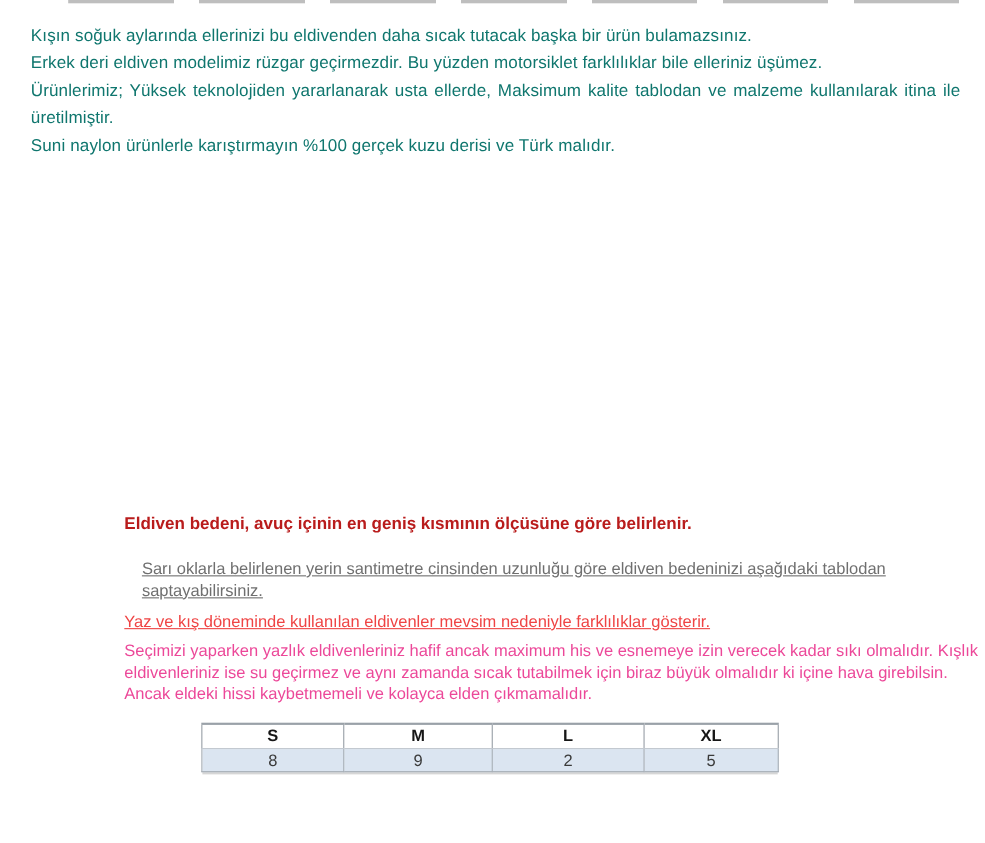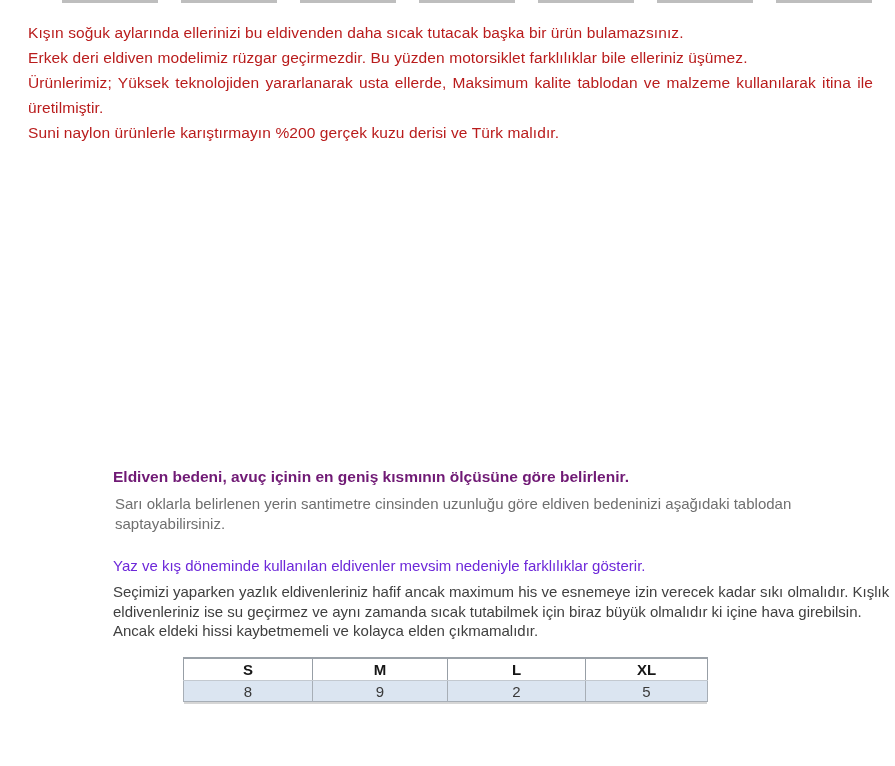--- a/index.html
+++ b/index.html
@@ -17,21 +17,21 @@
 
   
   .crop-marks{
     position:absolute;left:62px;top:0;width:812px;height:3px;
     background:repeating-linear-gradient(90deg,#9b9b9b 0 96px,transparent 96px 119px);
     opacity:.65;
   }
 
   .intro{
     position:absolute;left:28px;top:20px;width:845px;
-    font-size:15.5px;line-height:25px;color:#b91c1c;letter-spacing:.1px;
+    font-size:15.5px;line-height:25px;color:#0f766e;letter-spacing:.1px;
   }
   .intro p{margin:0;}
   .intro p.justified{text-align:justify;}
 
   .glove-figure{
     position:absolute;left:195px;top:150px;width:430px;height:320px;margin:0;
   }
   .glove-figure svg{display:block;}
   .glove-body{fill:var(--glove-color);}
   .slit{fill:none;stroke:#ffffff;stroke-width:2.5;stroke-linecap:round;opacity:.92;}
@@ -42,34 +42,34 @@
     font-size:17px;font-weight:600;letter-spacing:.3px;color:var(--label-color);
     white-space:nowrap;
   }
   .glove-label-sub{
     position:absolute;left:165px;top:193px;
     font-size:15px;font-weight:400;color:#cbd0da;white-space:nowrap;
   }
 
   .sizing-heading{
     position:absolute;left:113px;top:468px;margin:0;
-    font-size:15.5px;font-weight:bold;color:#701a75;white-space:nowrap;
+    font-size:15.5px;font-weight:bold;color:#b91c1c;white-space:nowrap;
   }
   .sizing-desc{
-    position:absolute;left:113px;top:492px;width:720px;margin:2px;
-    font-size:15px;line-height:19.5px;color:#6f6f6f;
+    position:absolute;left:113px;top:492px;width:720px;margin:16px;
+    font-size:15px;line-height:19.5px;color:#6f6f6f;text-decoration:underline;
   }
 
   .seasons-line{
     position:absolute;left:113px;top:557px;margin:0;
-    font-size:15px;color:#6d28d9;white-space:nowrap;
+    font-size:15px;color:#ef4444;white-space:nowrap;text-decoration:underline;
   }
   .seasons-para{
     position:absolute;left:113px;top:582px;width:778px;margin:0;
-    font-size:15px;line-height:19.5px;color:#404040;
+    font-size:15px;line-height:19.5px;color:#ec4899;
   }
 
   .size-table{
     position:absolute;left:183px;top:657px;width:524px;
     border-collapse:collapse;table-layout:fixed;
     box-shadow:0 3px 0 -1px #d6d6d6;
   }
   .size-table th{
     background:#ffffff;border:1px solid #979ea6;border-top:2px solid #9aa1a8;
     border-bottom:1px solid #c3c9d0;
@@ -86,21 +86,21 @@
 <body>
 
 <div class="canvas">
 
   <div class="crop-marks"></div>
 
   <section class="intro">
     <p>Kışın soğuk aylarında ellerinizi bu eldivenden daha sıcak tutacak başka bir ürün bulamazsınız.</p>
     <p>Erkek deri eldiven modelimiz rüzgar geçirmezdir. Bu yüzden motorsiklet farklılıklar bile elleriniz üşümez.</p>
     <p class="justified">Ürünlerimiz; Yüksek teknolojiden yararlanarak usta ellerde, Maksimum kalite tablodan ve malzeme kullanılarak itina ile üretilmiştir.</p>
-    <p>Suni naylon ürünlerle karıştırmayın %200 gerçek kuzu derisi ve Türk malıdır.</p>
+    <p>Suni naylon ürünlerle karıştırmayın %100 gerçek kuzu derisi ve Türk malıdır.</p>
   </section>
 
 
   <p class="sizing-heading">Eldiven bedeni, avuç içinin en geniş kısmının ölçüsüne göre belirlenir.</p>
   <p class="sizing-desc">Sarı oklarla belirlenen yerin santimetre cinsinden uzunluğu göre eldiven bedeninizi aşağıdaki tablodan saptayabilirsiniz.</p>
 
   <p class="seasons-line">Yaz ve kış döneminde kullanılan eldivenler mevsim nedeniyle farklılıklar gösterir.</p>
   <p class="seasons-para">Seçimizi yaparken yazlık eldivenleriniz hafif ancak maximum his ve esnemeye izin verecek kadar sıkı olmalıdır. Kışlık eldivenleriniz ise su geçirmez ve aynı zamanda sıcak tutabilmek için biraz büyük olmalıdır ki içine hava girebilsin. Ancak eldeki hissi kaybetmemeli ve kolayca elden çıkmamalıdır.</p>
 
   <table class="size-table">

